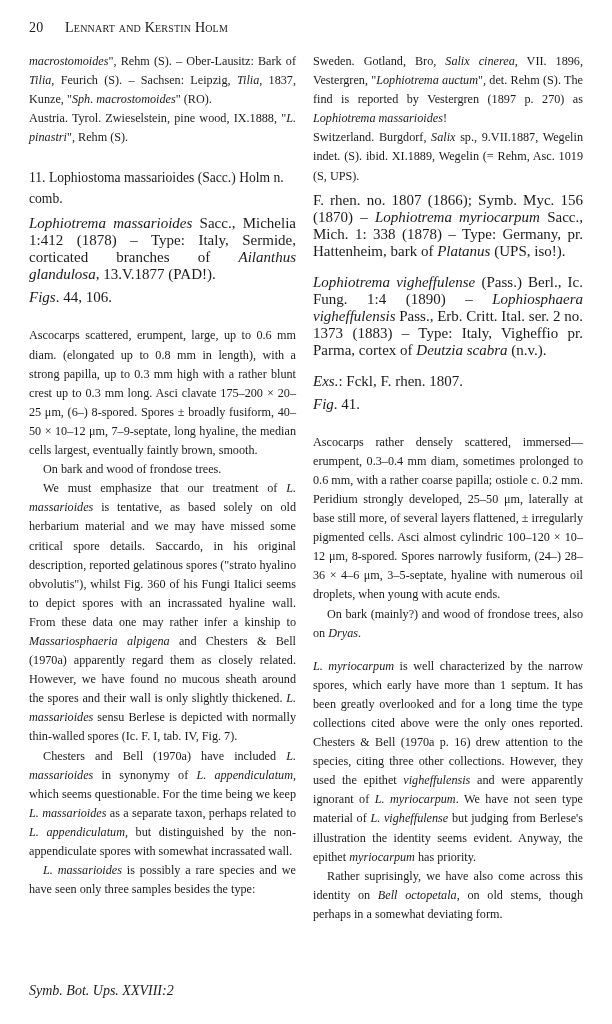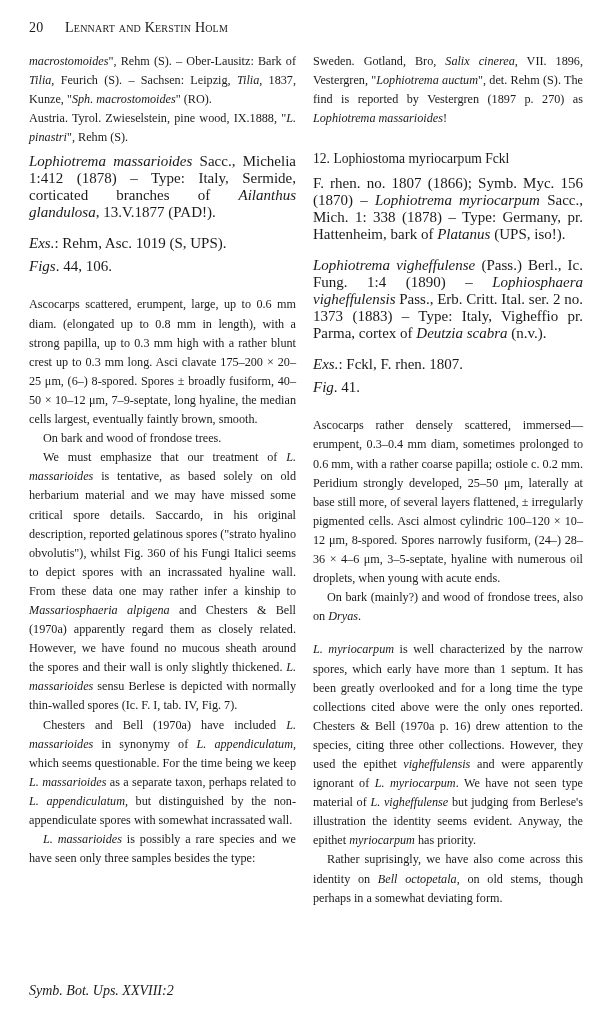--- a/index.html
+++ b/index.html
@@ -39,33 +39,33 @@
 <body>
 
 <div class="header">
   <span class="pg">20</span>
   <span class="sc">Lennart and Kerstin Holm</span>
 </div>
 
 <div class="col left">
   <p><i>macrostomoides</i><span>", Rehm (S). – Ober-Lausitz: Bark of </span><i>Tilia</i><span>, Feurich (S). – Sachsen: Leipzig, </span><i>Tilia</i><span>, 1837, Kunze, "</span><i>Sph. macrostomoides</i><span>" (RO).</span></p>
   <p><b>Austria</b><span>. Tyrol. Zwieselstein, pine wood, IX.1888, "</span><i>L. pinastri</i><span>", Rehm (S).</span></p>
+  <p class="heading gap-l"><span>11. </span><b>Lophiostoma massarioides</b><span> (Sacc.) Holm n. comb.</span></p>
   <p class="small gap-s"><i>Lophiotrema massarioides</i><span> Sacc., Michelia 1:412 (1878) – Type: Italy, Sermide, corticated branches of </span><i>Ailanthus glandulosa</i><span>, 13.V.1877 (PAD!).</span></p>
-  <p class="small gap-m"><i>Exs.</i><span>: Rehm, Asc. 1019 (S, UPS).</span></p>
   <p class="small gap-s"><i>Figs</i><span>. 44, 106.</span></p>
   <p class="gap-l"><b>Ascocarps</b><span> scattered, erumpent, large, up to 0.6 mm diam. (elongated up to 0.8 mm in length), with a strong papilla, up to 0.3 mm high with a rather blunt crest up to 0.3 mm long. </span><b>Asci</b><span> clavate 175–200 × 20–25 μm, (6–) 8-spored. </span><b>Spores</b><span> ± broadly fusiform, 40–50 × 10–12 μm, 7–9-septate, long hyaline, the median cells largest, eventually faintly brown, smooth.</span></p>
   <p class="ind"><span>On bark and wood of frondose trees.</span></p>
   <p class="ind"><span>We must emphasize that our treatment of </span><i>L. massarioides</i><span> is tentative, as based solely on old herbarium material and we may have missed some critical spore details. Saccardo, in his original description, reported gelatinous spores ("strato hyalino obvolutis"), whilst Fig. 360 of his Fungi Italici seems to depict spores with an incrassated hyaline wall. From these data one may rather infer a kinship to </span><i>Massariosphaeria alpigena</i><span> and Chesters &amp; Bell (1970a) apparently regard them as closely related. However, we have found no mucous sheath around the spores and their wall is only slightly thickened. </span><i>L. massarioides</i><span> sensu Berlese is depicted with normally thin-walled spores (Ic. F. I, tab. IV, Fig. 7).</span></p>
   <p class="ind"><span>Chesters and Bell (1970a) have included </span><i>L. massarioides</i><span> in synonymy of </span><i>L. appendiculatum</i><span>, which seems questionable. For the time being we keep </span><i>L. massarioides</i><span> as a separate taxon, perhaps related to </span><i>L. appendiculatum</i><span>, but distinguished by the non-appendiculate spores with somewhat incrassated wall.</span></p>
   <p class="ind"><i>L. massarioides</i><span> is possibly a rare species and we have seen only three samples besides the type:</span></p>
 </div>
 
 <div class="col right">
   <p><b>Sweden</b><span>. Gotland, Bro, </span><i>Salix cinerea</i><span>, VII. 1896, Vestergren, "</span><i>Lophiotrema auctum</i><span>", det. Rehm (S). The find is reported by Vestergren (1897 p. 270) as </span><i>Lophiotrema massarioides</i><span>!</span></p>
-  <p class="heading gap-l"><span>12. </span><b>Lophiostoma myriocarpum</b><span> Fckl</span></p>
+  <p><b>Switzerland</b><span>. Burgdorf, </span><i>Salix</i><span> sp., 9.VII.1887, Wegelin indet. (S). ibid. XI.1889, Wegelin (= Rehm, Asc. 1019 (S, UPS).</span></p>
   <p class="small gap-s"><span>F. rhen. no. 1807 (1866); Symb. Myc. 156 (1870) – </span><i>Lophiotrema myriocarpum</i><span> Sacc., Mich. 1: 338 (1878) – Type: Germany, pr. Hattenheim, bark of </span><i>Platanus</i><span> (UPS, iso!).</span></p>
   <p class="small gap-m"><i>Lophiotrema vigheffulense</i><span> (Pass.) Berl., Ic. Fung. 1:4 (1890) – </span><i>Lophiosphaera vigheffulensis</i><span> Pass., Erb. Critt. Ital. ser. 2 no. 1373 (1883) – Type: Italy, Vigheffio pr. Parma, cortex of </span><i>Deutzia scabra</i><span> (n.v.).</span></p>
   <p class="small gap-m"><i>Exs.</i><span>: Fckl, F. rhen. 1807.</span></p>
   <p class="small gap-s"><i>Fig</i><span>. 41.</span></p>
   <p class="gap-l"><b>Ascocarps</b><span> rather densely scattered, immersed––erumpent, 0.3–0.4 mm diam, sometimes prolonged to 0.6 mm, with a rather coarse papilla; ostiole c. 0.2 mm. </span><b>Peridium</b><span> strongly developed, 25–50 μm, laterally at base still more, of several layers flattened, ± irregularly pigmented cells. </span><b>Asci</b><span> almost cylindric 100–120 × 10–12 μm, 8-spored. </span><b>Spores</b><span> narrowly fusiform, (24–) 28–36 × 4–6 μm, 3–5-septate, hyaline with numerous oil droplets, when young with acute ends.</span></p>
   <p class="ind"><span>On bark (mainly?) and wood of frondose trees, also on </span><i>Dryas</i><span>.</span></p>
   <p class="gap-m"><i>L. myriocarpum</i><span> is well characterized by the narrow spores, which early have more than 1 septum. It has been greatly overlooked and for a long time the type collections cited above were the only ones reported. Chesters &amp; Bell (1970a p. 16) drew attention to the species, citing three other collections. However, they used the epithet </span><i>vigheffulensis</i><span> and were apparently ignorant of </span><i>L. myriocarpum</i><span>. We have not seen type material of </span><i>L. vigheffulense</i><span> but judging from Berlese's illustration the identity seems evident. Anyway, the epithet </span><i>myriocarpum</i><span> has priority.</span></p>
   <p class="ind"><span>Rather suprisingly, we have also come across this identity on </span><i>Bell octopetala</i><span>, on old stems, though perhaps in a somewhat deviating form.</span></p>
 </div>
 

